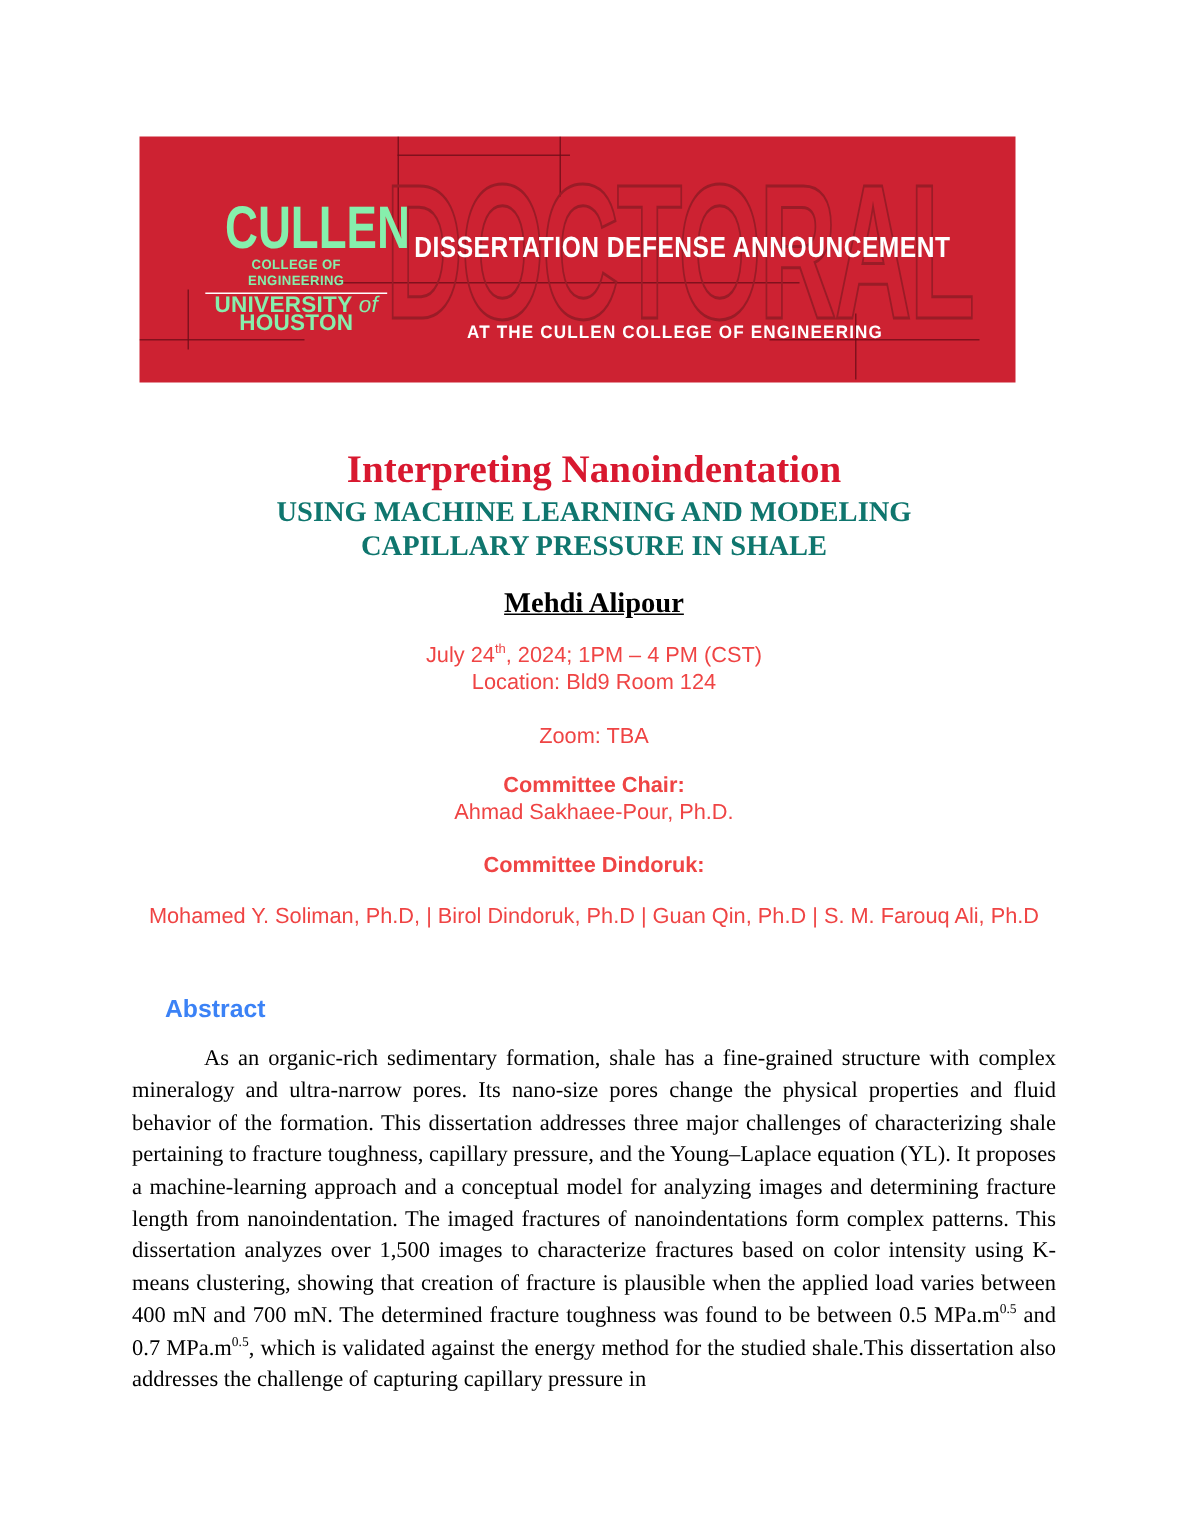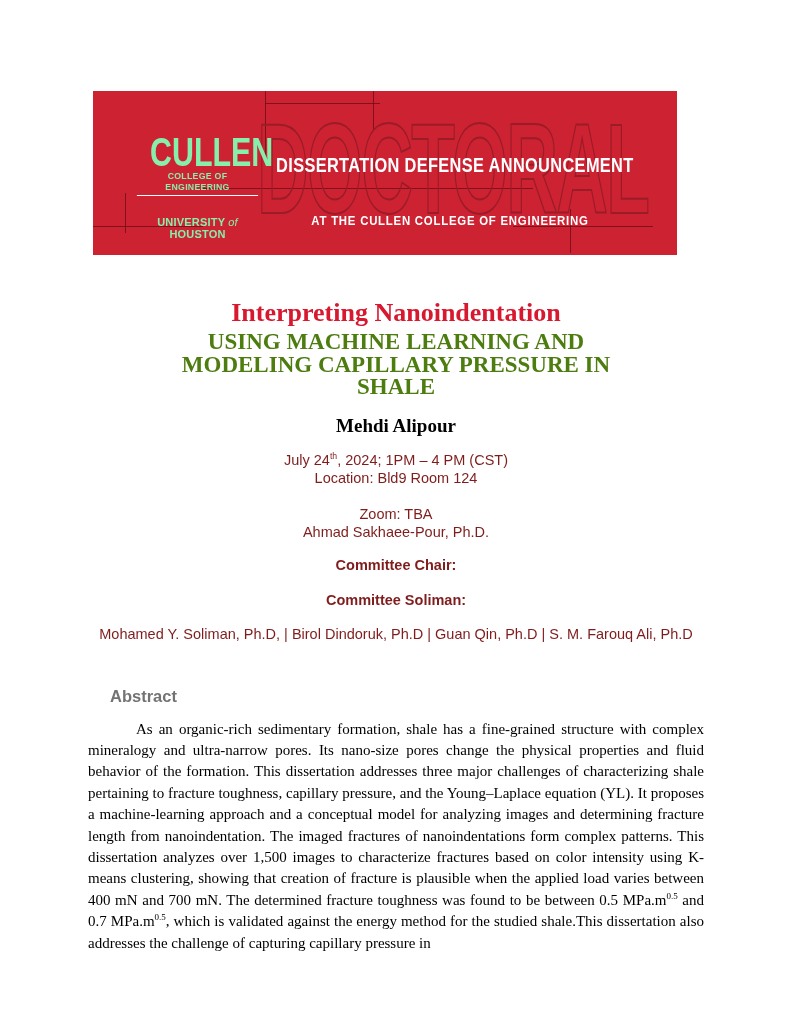--- a/index.html
+++ b/index.html
@@ -16,21 +16,21 @@
   .watermark {
     position:absolute; left:164px; top:14px; white-space:nowrap;
     font-weight:bold; font-size:128px; line-height:1; letter-spacing:-3px;
     color:transparent; -webkit-text-stroke:2px #9a1c27;
     transform:scaleX(0.56); transform-origin:top left;
   }
   .logo { position:absolute; left:42px; top:42px; width:125px; color:#86efac; text-align:center; }
   .logo-l1 { font-weight:bold; font-size:40px; line-height:38px; transform:scaleX(0.76); transform-origin:center; }
   .logo-l2 { font-weight:bold; font-size:9px; letter-spacing:0.3px; line-height:11px; padding-bottom:2px;
              border-bottom:1.5px solid #fff; transform:scaleX(0.97); transform-origin:center; }
-  .logo-l3 { font-weight:bold; font-size:11px; letter-spacing:0.2px; line-height:12px; margin-top:20px; }
+  .logo-l3 { font-weight:bold; font-size:15px; letter-spacing:0.2px; line-height:12px; margin-top:2px; }
   .logo-l3 .of { font-style:italic; font-weight:normal; }
   .banner-title {
     position:absolute; left:150px; top:64px; width:414px; text-align:center;
     color:#fff; font-weight:bold; font-size:19.5px; line-height:20px; letter-spacing:0.4px;
     white-space:nowrap; transform:scaleX(0.84); transform-origin:center;
   }
   .banner-tagline {
     position:absolute; left:150px; top:124px; width:414px; text-align:center;
     color:#fff; font-weight:bold; font-size:12px; letter-spacing:0.8px; line-height:13px;
     white-space:nowrap; transform:scaleX(0.95); transform-origin:center;
@@ -46,35 +46,35 @@
   .mk-v4 { left:477px; top:118px; width:1px; height:44px; }
 
   
   .content { position:absolute; left:88px; top:298px; width:616px; text-align:center; color:#000; }
   h1.defense-title {
     margin:0; font-family:"Liberation Serif", serif; font-weight:bold;
     font-size:26px; line-height:30px; color:#d8182f;
   }
   .defense-subtitle {
     margin:3px auto 0; width:470px; font-family:"Liberation Serif", serif;
-    font-weight:bold; font-size:23px; line-height:22.5px; color:#4d7c0f;
+    font-weight:bold; font-size:19px; line-height:22.5px; color:#0f766e;
   }
-  .candidate { margin-top:16px; font-family:"Liberation Serif", serif; font-weight:bold; font-size:19px; line-height:22px; }
-  .meta { font-size:14.5px; line-height:18px; color:#7f1d1d; }
+  .candidate { margin-top:16px; font-family:"Liberation Serif", serif; font-weight:bold; font-size:19px; line-height:22px;text-decoration:underline; }
+  .meta { font-size:14.5px; line-height:18px; color:#ef4444; }
   .datetime { margin-top:14px; }
   .location { }
   .zoomline { margin-top:18px; }
   .chair-label   { margin-top:15px; font-weight:bold; }
   .chair-name    { margin-top:0; }
   .members-label { margin-top:17px; font-weight:bold; }
   .members-list  { margin-top:16px; font-size:14.5px; }
   sup { font-size:0.6em; line-height:0; vertical-align:super; }
   .abstract-heading {
     margin:44px 0 0 22px; text-align:left; font-weight:bold; font-size:16.5px;
-    color:#737373; line-height:19px;
+    color:#3b82f6; line-height:19px;
   }
   .abstract-body {
     margin:13px 0 16px 0; text-align:justify; font-family:"Liberation Serif", serif;
     font-size:15px; line-height:21.4px; text-indent:48px; color:#000;
   }
 </style>
 </head>
 <body>
 
 <div class="page">
@@ -106,23 +106,23 @@
   <main class="content">
     <h1 class="defense-title">Interpreting Nanoindentation</h1>
     <div class="defense-subtitle">USING MACHINE LEARNING AND MODELING CAPILLARY PRESSURE IN SHALE</div>
 
     <div class="candidate">Mehdi Alipour</div>
 
     <div class="meta datetime"><span>July 24</span><sup>th</sup><span>, 2024; 1PM – 4 PM (CST)</span></div>
     <div class="meta location">Location: Bld9 Room 124</div>
     <div class="meta zoomline">Zoom: TBA</div>
 
+    <div class="meta chair-label">Committee Chair:</div>
     <div class="meta chair-name">Ahmad Sakhaee-Pour, Ph.D.</div>
-    <div class="meta chair-label">Committee Chair:</div>
 
-    <div class="meta members-label">Committee Soliman:</div>
+    <div class="meta members-label">Committee Dindoruk:</div>
     <div class="meta members-list">Mohamed Y. Soliman, Ph.D, | Birol Dindoruk, Ph.D  | Guan Qin, Ph.D  | S. M. Farouq Ali, Ph.D</div>
 
     <h3 class="abstract-heading">Abstract</h3>
     <p class="abstract-body"><span>As an organic-rich sedimentary formation, shale has a fine-grained structure with complex mineralogy and ultra-narrow pores. Its nano-size pores change the physical properties and fluid behavior of the formation. This dissertation addresses three major challenges of characterizing shale pertaining to fracture toughness, capillary pressure, and the Young–Laplace equation (YL). It proposes a machine-learning approach and a conceptual model for analyzing images and determining fracture length from nanoindentation. The imaged fractures of nanoindentations form complex patterns. This dissertation analyzes over 1,500 images to characterize fractures based on color intensity using K-means clustering, showing that creation of fracture is plausible when the applied load varies between 400 mN and 700 mN. The determined fracture toughness was found to be between 0.5 MPa.m</span><sup>0.5</sup><span> and 0.7 MPa.m</span><sup>0.5</sup><span>, which is validated against the energy method for the studied shale.This dissertation also addresses the challenge of capturing capillary pressure in</span></p>
   </main>
 
 </div>
 
 </body></html>

